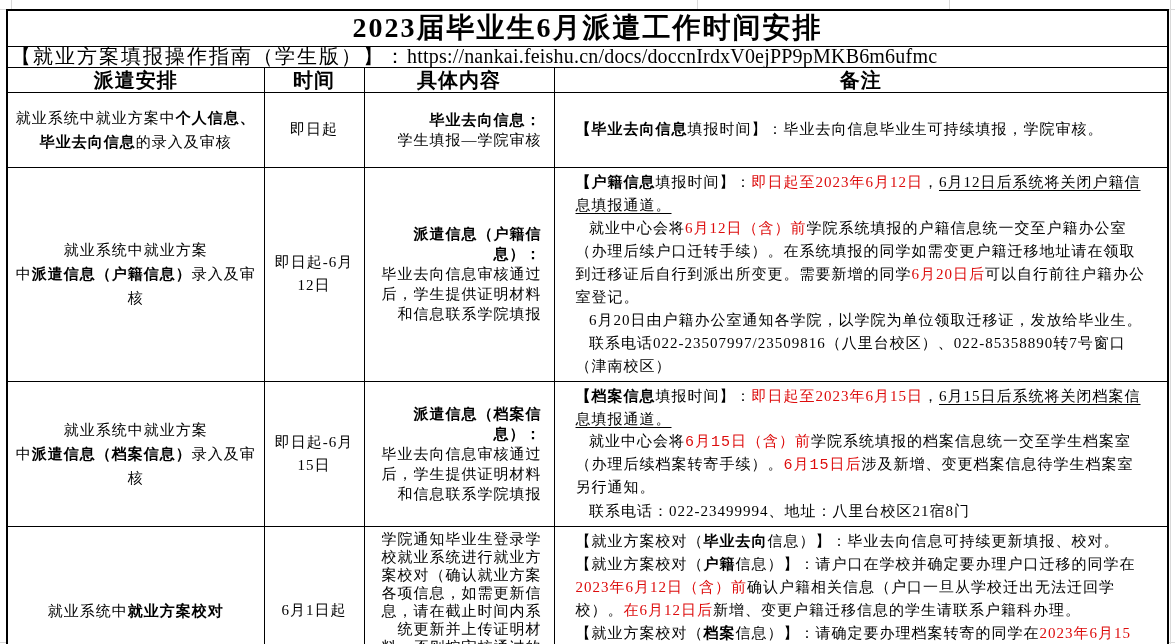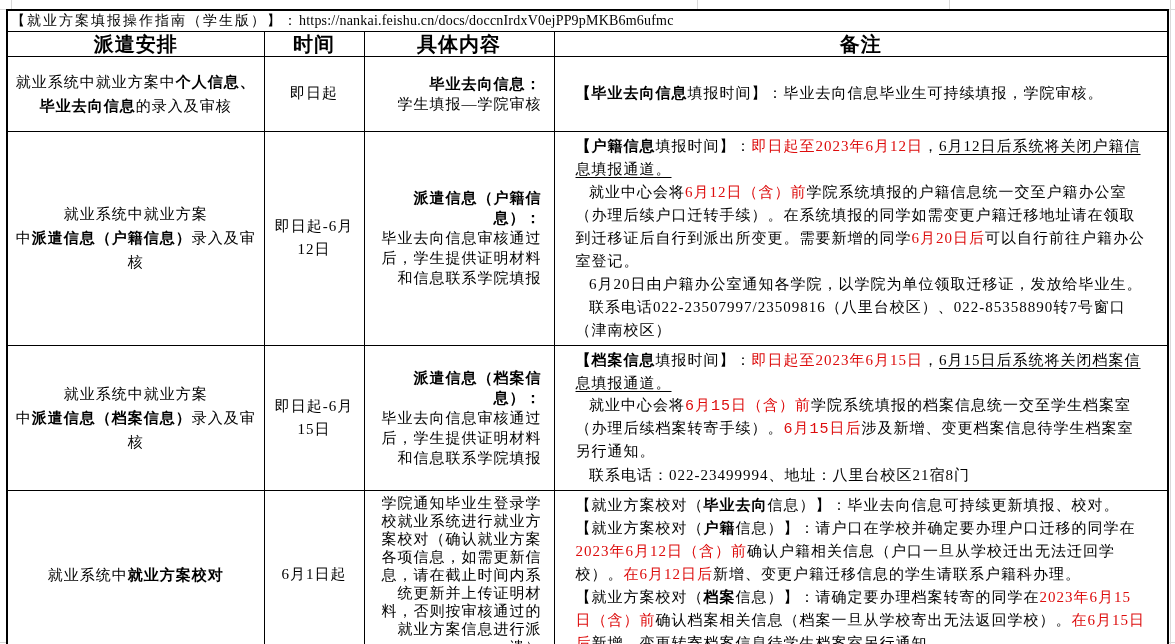--- a/index.html
+++ b/index.html
@@ -13,21 +13,21 @@
   .grid-line { position: absolute; background: var(--grid); }
 
   table.main {
     position: absolute; left: 6px; top: 9px; width: 1161px;
     border-collapse: collapse; table-layout: fixed;
     border: 2px solid #000; background: #fff;
   }
   td { border: 1px solid #000; padding: 2px 5px; font-size: 15px; letter-spacing: 1px; vertical-align: middle; }
 
   td.title-cell { height: 36px; text-align: center; font-size: 28px; font-weight: 700; letter-spacing: 2px; padding: 0 4px; line-height: 34px; }
-  td.guide-cell { height: 21px; font-size: 14px; padding: 0 3px; line-height: 19px; letter-spacing: 0; white-space: nowrap; overflow: hidden; }
+  td.guide-cell { height: 21px; font-size: 20px; padding: 0 3px; line-height: 19px; letter-spacing: 0; white-space: nowrap; overflow: hidden; }
   .guide-label { letter-spacing: 2px; }
   .guide-url { letter-spacing: 0.2px; }
 
   tr.header-row td { height: 25px; text-align: center; font-weight: 700; font-size: 20px; padding: 0 4px; line-height: 22px; }
 
   tr.rh1 { height: 75px; }
   tr.rh2 { height: 165px; }
   tr.rh3 { height: 130px; }
   tr.rh4 { height: 170px; }
 
@@ -58,20 +58,23 @@
   <div class="grid-line" style="left:795px;top:636px;width:1px;height:8px;"></div>
 
   <table class="main">
     <colgroup>
       <col style="width:257px">
         <col style="width:100px">
         <col style="width:190px">
         <col style="width:614px">
     </colgroup>
     <tbody>
+        <tr>
+      <td class="title-cell" colspan="4">2023届毕业生6月派遣工作时间安排</td>
+    </tr>
     <tr>
       <td class="guide-cell" colspan="4"><span class="guide-label">【就业方案填报操作指南（学生版）】：</span><span class="guide-url">https://nankai.feishu.cn/docs/doccnIrdxV0ejPP9pMKB6m6ufmc</span></td>
     </tr>
     <tr class="header-row">
       <td>派遣安排</td>
       <td>时间</td>
       <td>具体内容</td>
       <td>备注</td>
     </tr>
     <tr class="rh1">

